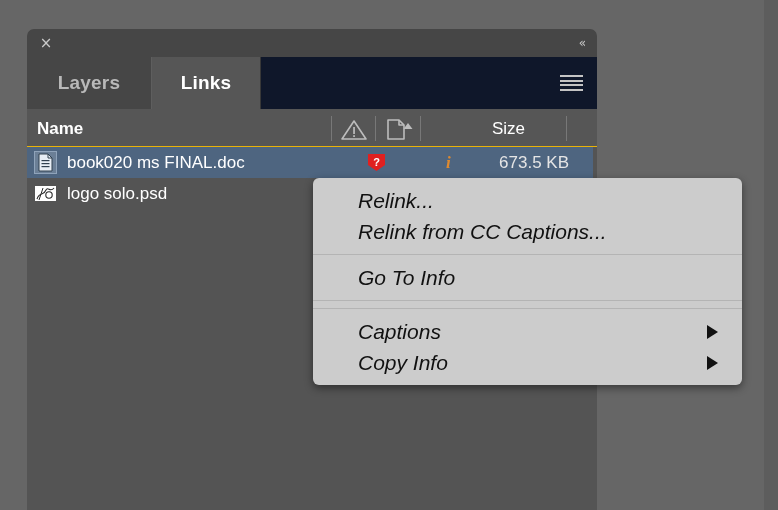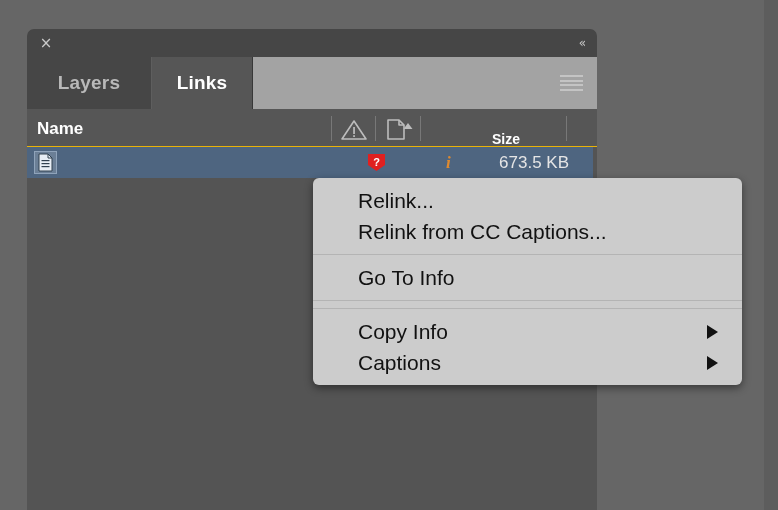--- a/index.html
+++ b/index.html
@@ -70,21 +70,21 @@
     font-size: 12px;
     line-height: 16px;
     letter-spacing: -1px;
     font-family: "DejaVu Sans", sans-serif;
   }
 
   
   .tabbar {
     position: relative;
     height: 52px;
-    background: #a3a3a3;
+    background: #0f172a;
     display: flex;
     align-items: stretch;
   }
 
   .tab {
     display: flex;
     align-items: center;
     justify-content: center;
     font-size: 19px;
     font-weight: bold;
@@ -92,21 +92,21 @@
     position: relative;
   }
 
   .tab.inactive {
     width: 124px;
     color: #b9b9b9;
     background: #464646;
   }
 
   .tab.active {
-    width: 102px;
+    width: 110px;
     color: #ffffff;
     background: #565656;
   }
 
   .tab.active::before {
     content: "";
     position: absolute;
     left: 0; top: 0; bottom: 0;
     width: 1px;
     background: #5e5e5e;
@@ -181,23 +181,22 @@
     top: 9px;
     width: 30px;
     height: 24px;
   }
 
   .col-size {
     position: absolute;
     left: 465px;
     top: 10px;
     color: #ffffff;
-    font-size: 14px;
-    font-weight: bold;
-    margin-top: 12px;
+    font-size: 17px;
+    font-weight: normal;
   }
 
   
   .rows {
     position: relative;
     background: #545454;
     height: 382px;
   }
 
   .row {
@@ -273,20 +272,21 @@
     position: relative;
     height: 31px;
     display: flex;
     align-items: center;
     padding-left: 45px;
     padding-right: 22px;
     color: #111111;
     font-size: 21px;
     white-space: nowrap;
     cursor: default;
+    font-style: italic;
   }
 
   .menu-item .submenu-arrow {
     position: absolute;
     right: 24px;
     top: 50%;
     transform: translateY(-50%);
     width: 0;
     height: 0;
     border-left: 11px solid #111111;
@@ -364,30 +364,43 @@
       <span class="row-icon">
         <svg width="23" height="23" viewBox="0 0 23 23">
           <rect x="0.5" y="0.5" width="22" height="22" fill="#6b7f96" stroke="#8fa3ba" stroke-width="1"></rect>
           <path d="M5,3 L14,3 L18,7 L18,20 L5,20 Z" fill="#e8eef5" stroke="#30404f" stroke-width="1" stroke-linejoin="round"></path>
           <path d="M14,3 L14,7 L18,7" fill="none" stroke="#30404f" stroke-width="1"></path>
           <rect x="7.5" y="9" width="8" height="1.2" fill="#30404f"></rect>
           <rect x="7.5" y="12" width="8" height="1.2" fill="#30404f"></rect>
           <rect x="7.5" y="15" width="8" height="1.2" fill="#30404f"></rect>
         </svg>
       </span>
+      <span class="row-label">book020 ms FINAL.doc</span>
       <span class="row-status-badge">
         <svg width="21" height="21" viewBox="0 0 21 21">
           <path d="M2,2 L19,2 L19,13 L10.5,19 L2,13 Z" fill="#e02020"></path>
           <text x="10.5" y="13.5" font-family="Liberation Sans, sans-serif" font-size="11" font-weight="bold" fill="#ffffff" text-anchor="middle">?</text>
         </svg>
       </span>
       <span class="row-info-icon">i</span>
       <span class="row-size">673.5 KB</span>
     </div>
 
+    <div class="row">
+      <span class="row-icon">
+        <svg width="23" height="23" viewBox="0 0 23 23">
+          <rect x="1" y="4" width="21" height="15" fill="#ffffff"></rect>
+          <path d="M3,17 C6,9 9,15 12,8 C14,4 16,11 20,6" fill="none" stroke="#2a2a2a" stroke-width="1.1"></path>
+          <circle cx="15" cy="13" r="3.2" fill="none" stroke="#2a2a2a" stroke-width="1.1"></circle>
+          <path d="M5,18 L9,6" stroke="#2a2a2a" stroke-width="1" fill="none"></path>
+        </svg>
+      </span>
+      <span class="row-label">logo solo.psd</span>
+      <span class="row-size"></span>
+    </div>
 
   </div>
 </div>
 
 <div class="context-menu">
 
   <div class="menu-item">
     <span>Relink...</span>
   </div>
   <div class="menu-item">
@@ -398,22 +411,22 @@
 
   <div class="menu-item">
     <span>Go To Info</span>
   </div>
 
   <div class="menu-separator"></div>
 
 
   <div class="menu-separator"></div>
 
+  <div class="menu-item">
+    <span>Captions</span>
+    <span class="submenu-arrow"></span>
+  </div>
   <div class="menu-item">
     <span>Copy Info</span>
     <span class="submenu-arrow"></span>
   </div>
-  <div class="menu-item">
-    <span>Captions</span>
-    <span class="submenu-arrow"></span>
-  </div>
 
 </div>
 
 </body></html>

